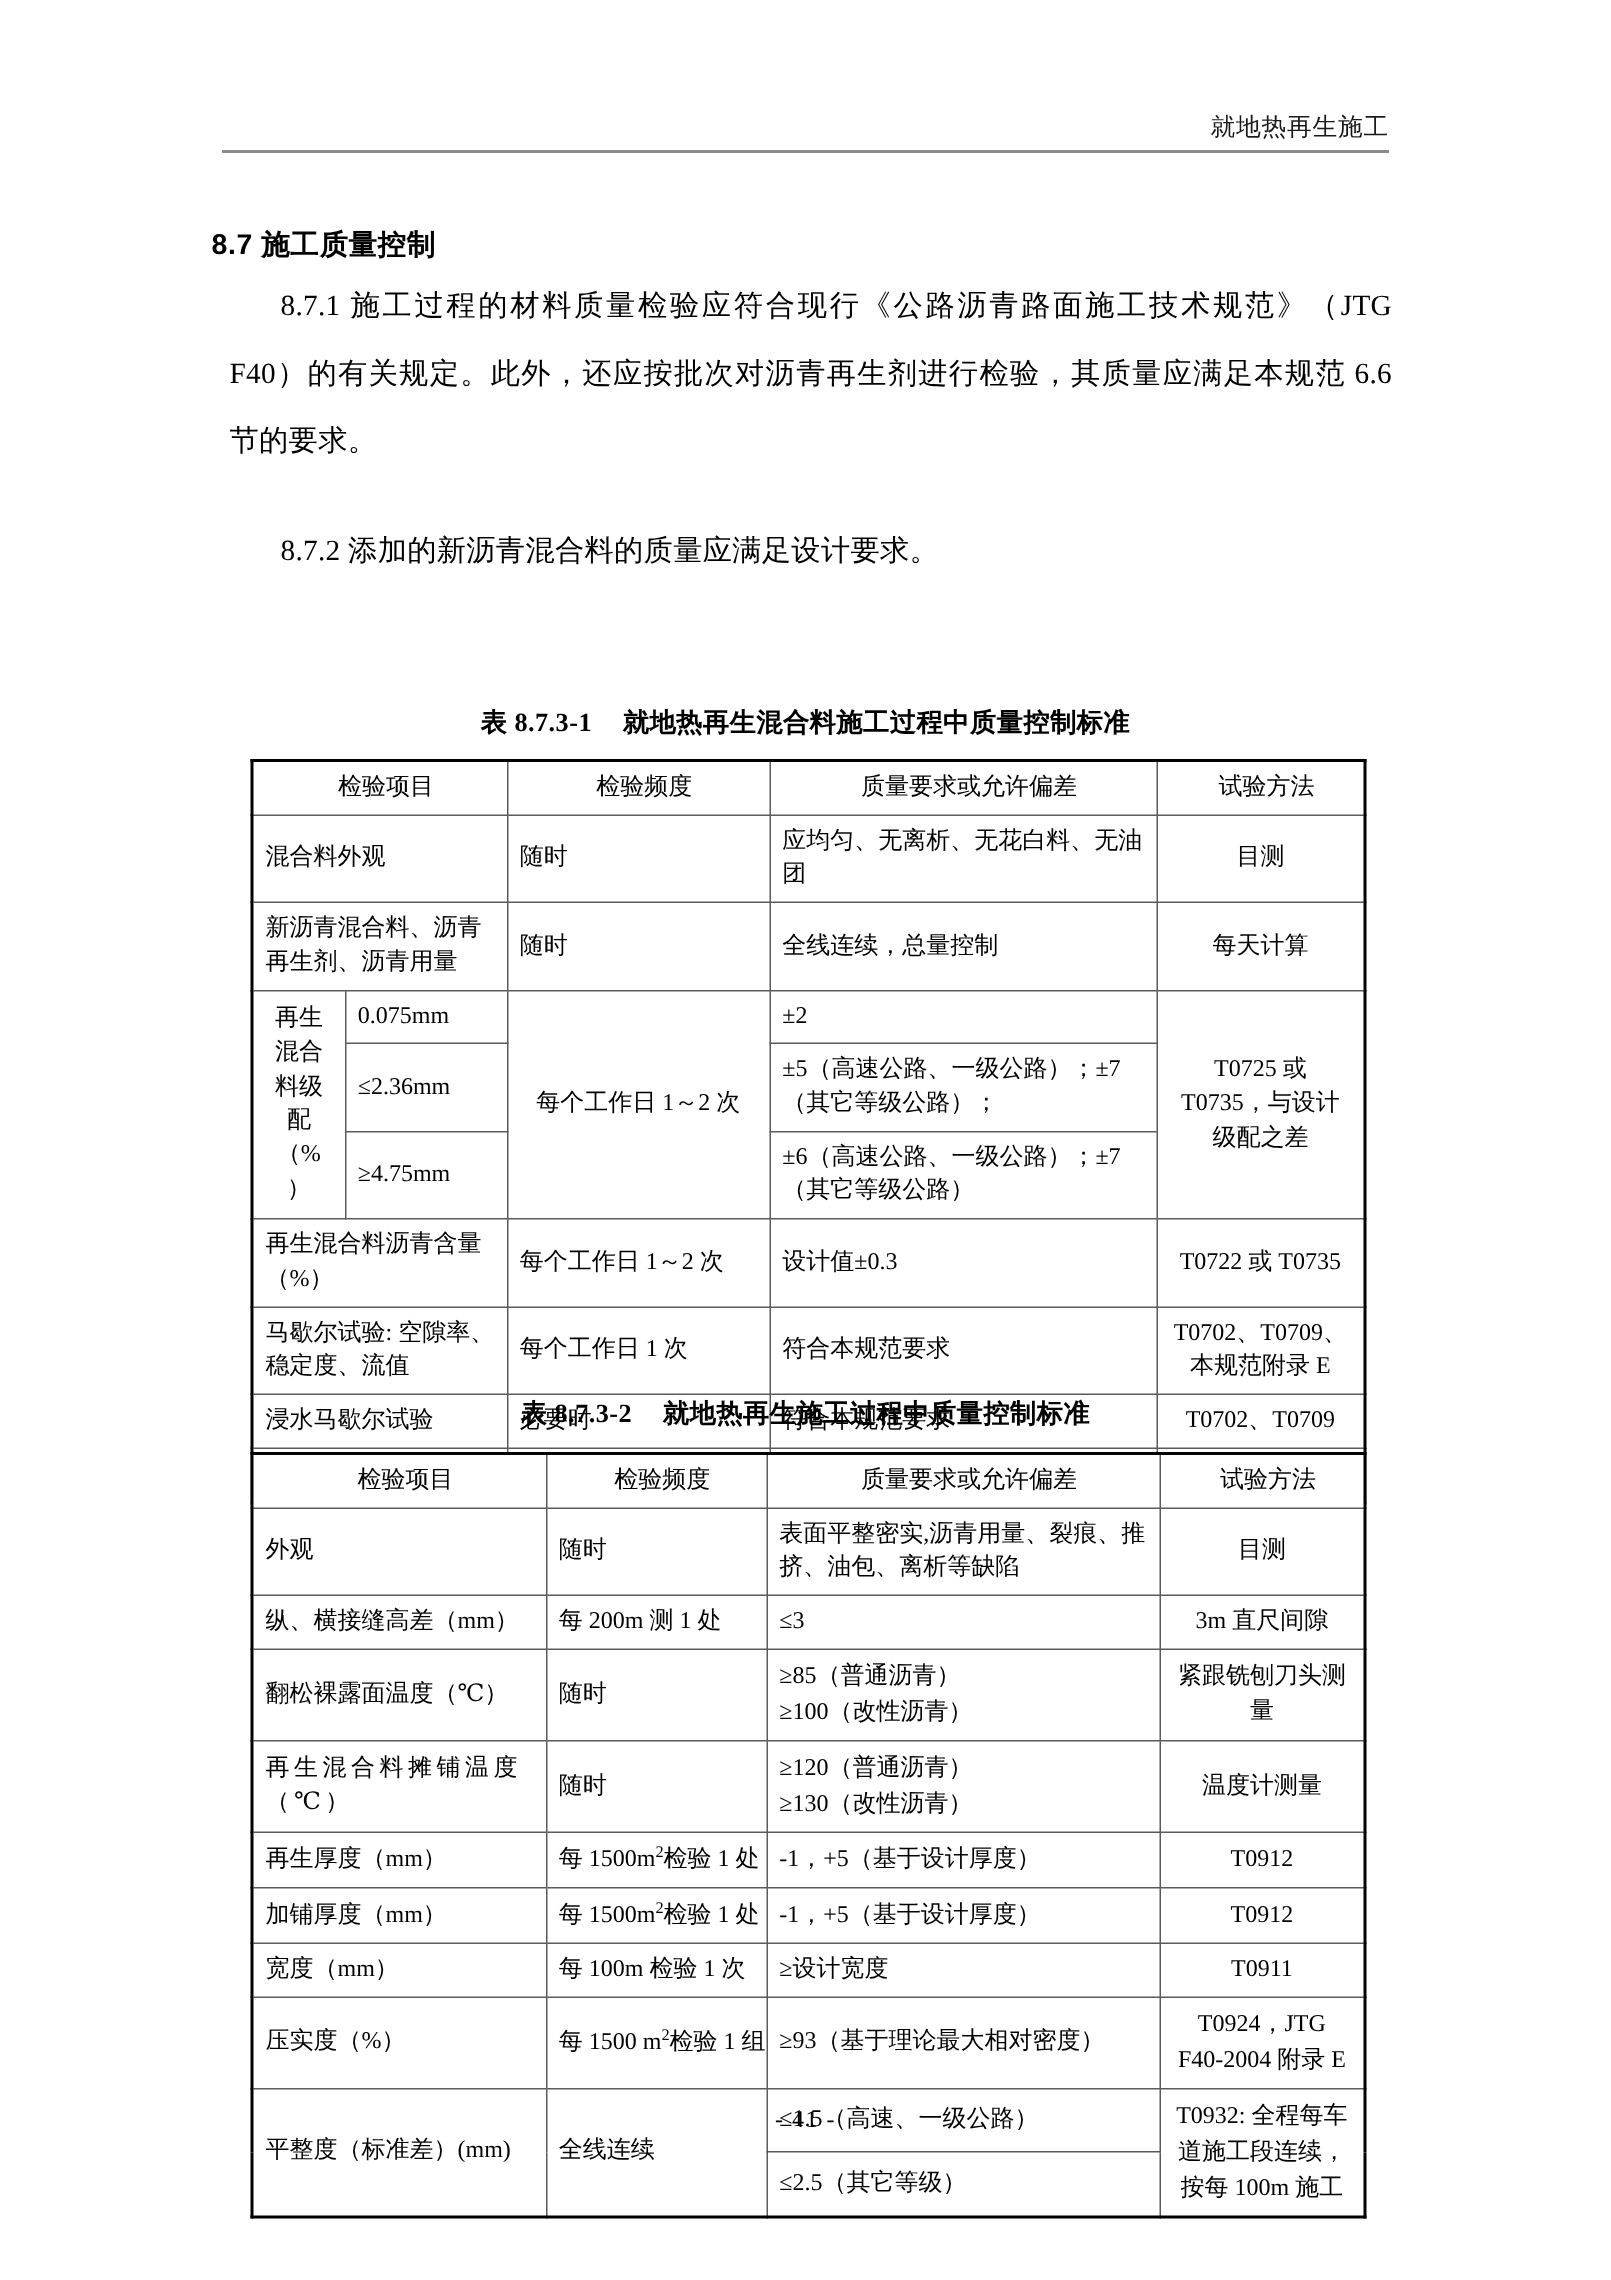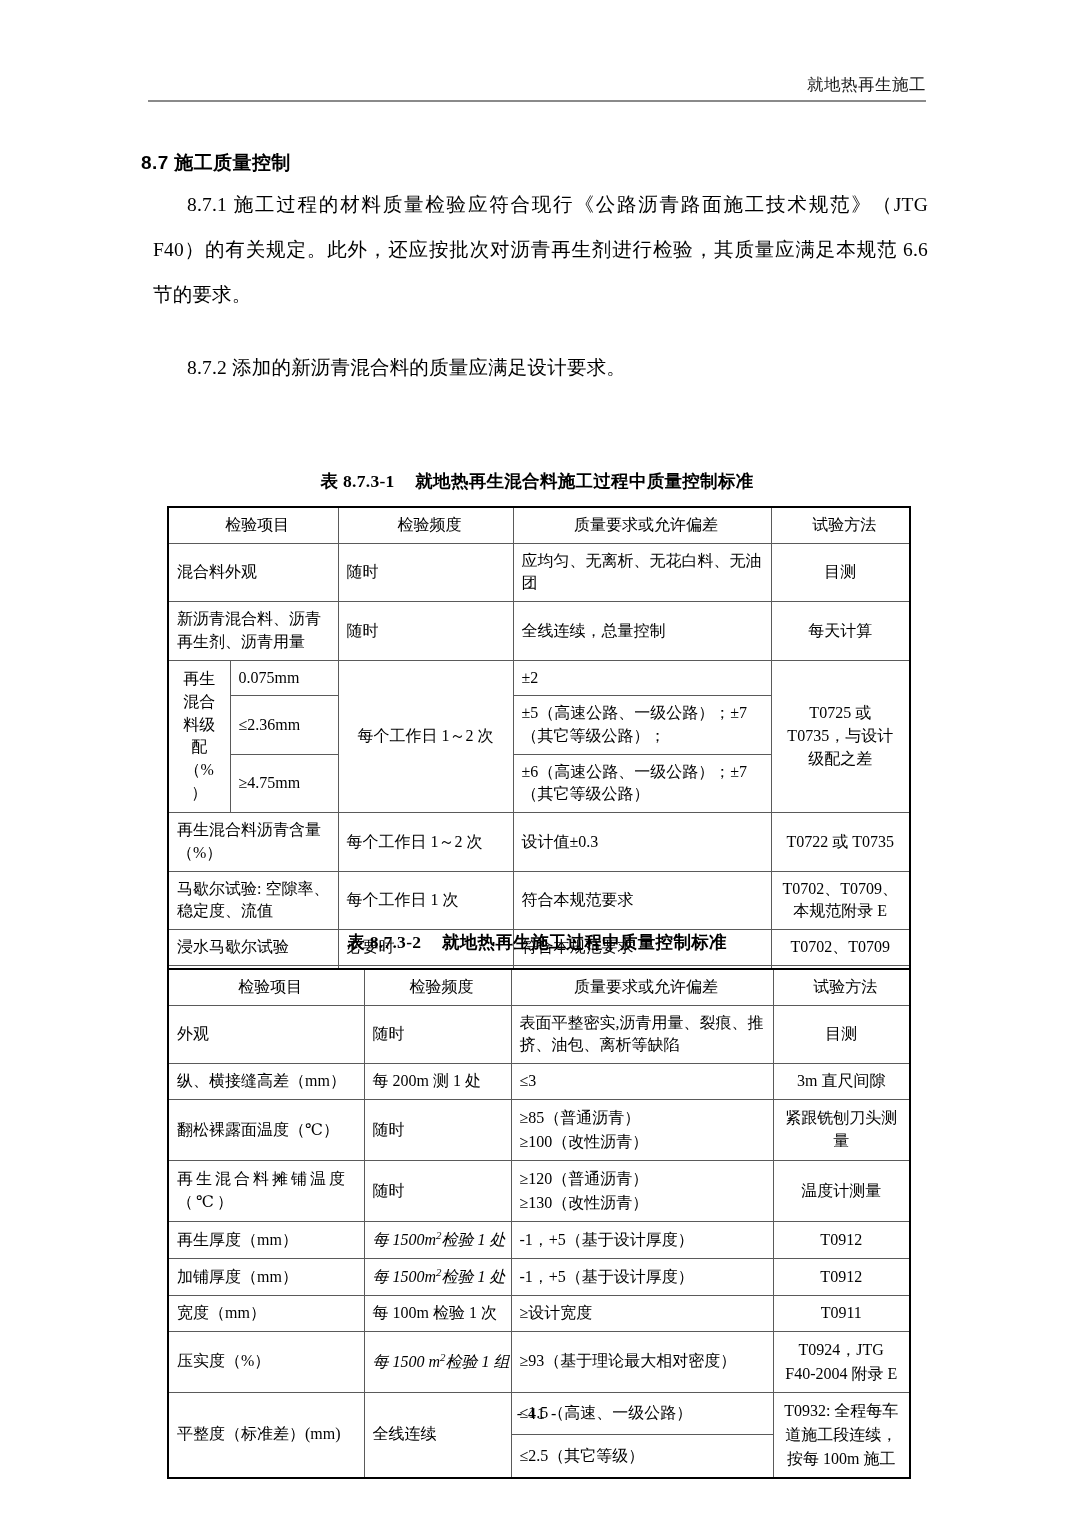--- a/index.html
+++ b/index.html
@@ -103,21 +103,21 @@
   }
   table.doc {
     border: 2px solid #000;
   }
   table.doc th {
     text-align: center;
     padding-left: 16px;
   }
   td.c { text-align: center; }
   td.l { text-align: left; }
-  .nowrapish { white-space: nowrap; font-style: italic; }
+  .nowrapish { white-space: nowrap; }
   .lh2 { line-height: 1.5; }
   sup.sq { font-size: 0.68em; vertical-align: super; }
 
   
   .spread { letter-spacing: 3px; }
 
   
   .footer {
     position: absolute;
     left: 0;

